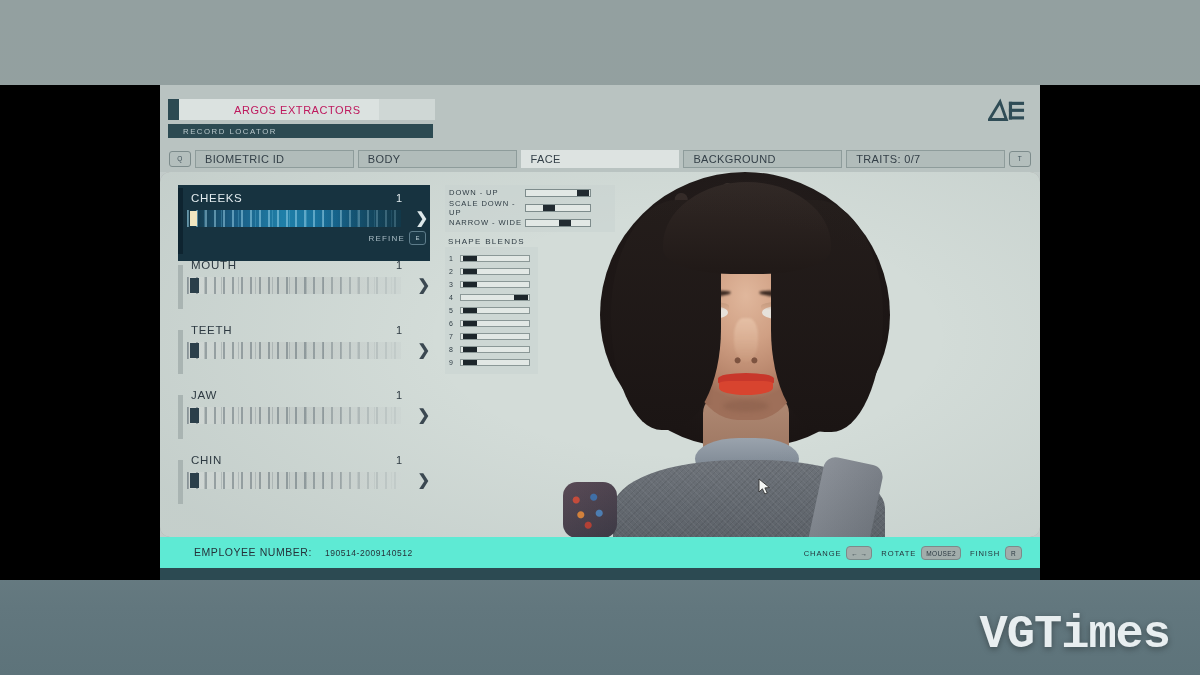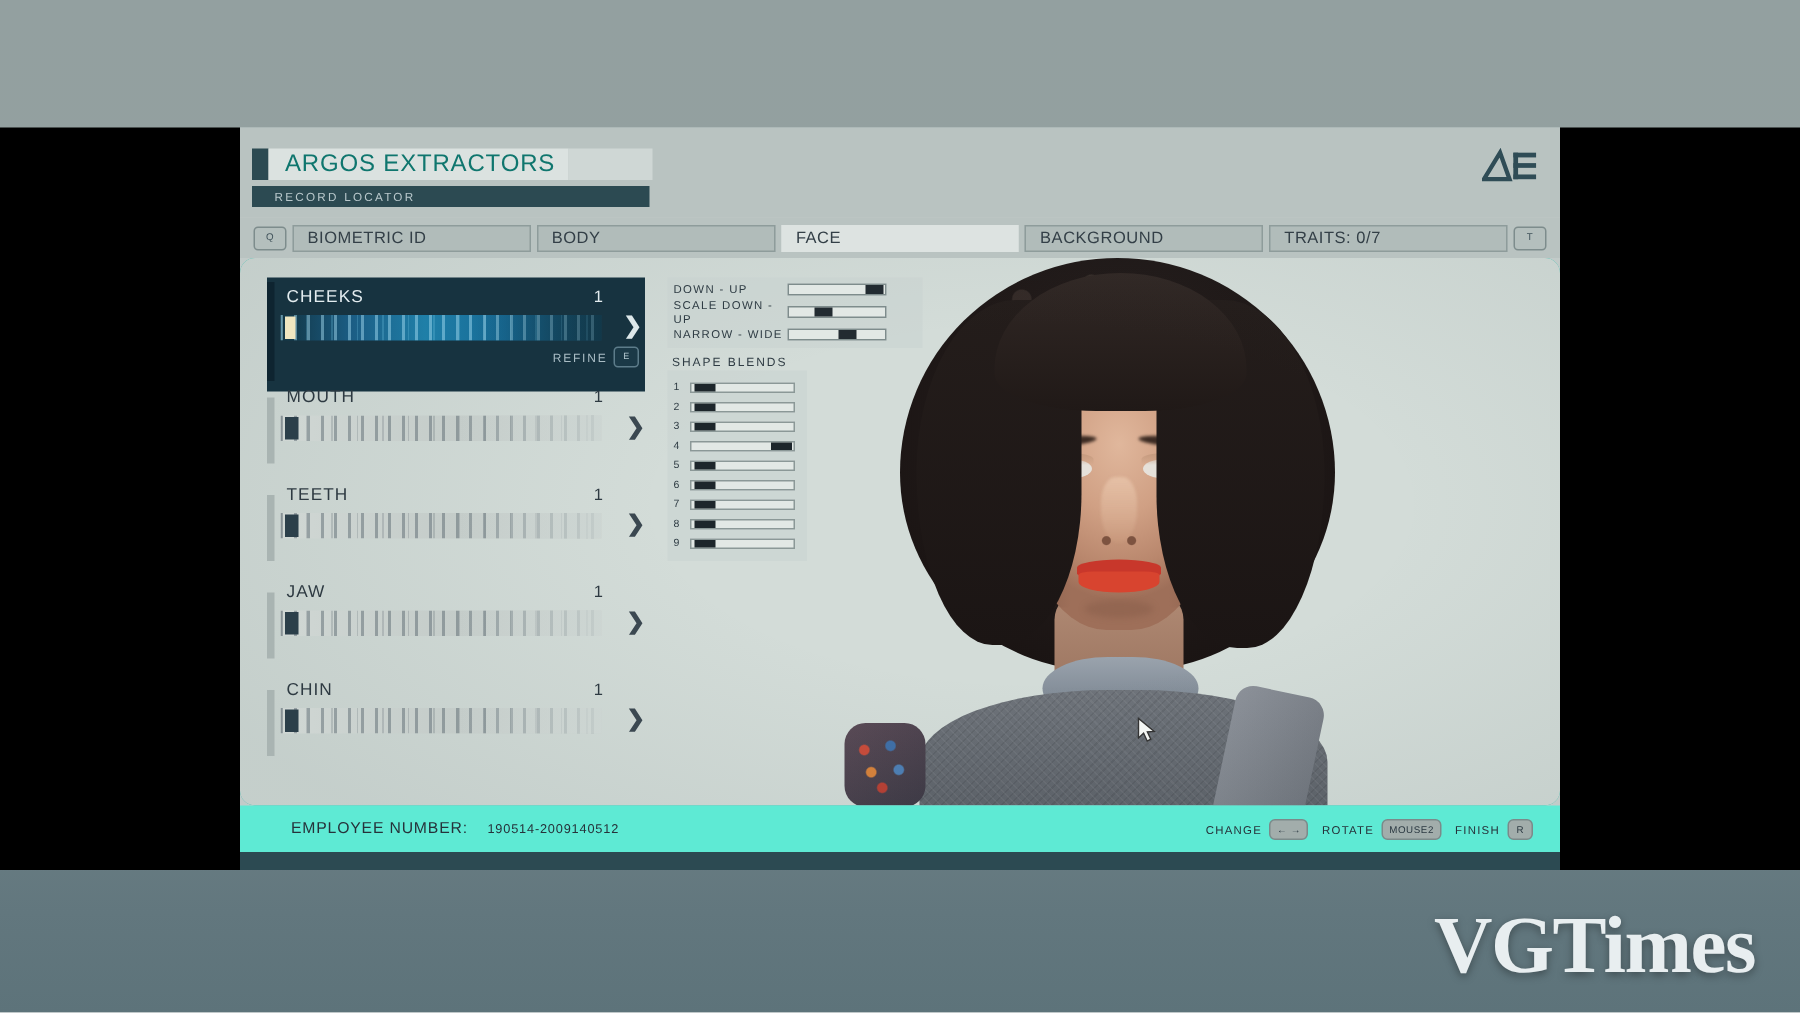--- a/index.html
+++ b/index.html
@@ -50,22 +50,22 @@
   }
   .title-tab {
     width: 11px; background: #2c4a52;
   }
   .title-plate {
     width: 200px; background: #dbe2e0;
     display: flex; align-items: center;
     padding-left: 11px;
   }
   .title-plate span {
-    font-size: 16px; letter-spacing: .55px;
-    color: #0f766e; font-weight: 400;
+    font-size: 11px; letter-spacing: .55px;
+    color: #be185d; font-weight: 400; margin-left: 44px;
   }
   .title-plate-ghost {
     width: 56px; background: #cfd7d5;
   }
 
   .sub-row {
     position: absolute; left: 8px; top: 39px;
     display: flex; height: 14px;
   }
   .sub-tab { width: 6px; background: #2c4a52; }
@@ -112,21 +112,21 @@
   }
   .tab.active {
     background: #dde3e1;
     border-color: #dde3e1;
   }
 
   
   #body {
     position: absolute; left: 0; top: 87px;
     width: 880px; height: 365px;
-    background: #14b8a6;
+    background: #a3a3a3;
     overflow: hidden;
     border-radius: 10px;
   }
 
   
   #viewport {
     position: absolute; left: 0; top: 0;
     width: 880px; height: 365px;
     background: #d3dcd8;
     overflow: hidden;
@@ -499,22 +499,22 @@
 
   
   #cursor {
     position: absolute; left: 598px; top: 393px;
     width: 14px; height: 18px; pointer-events: none;
   }
 
   
   #watermark {
     position: absolute; right: 30px; bottom: 14px;
-    font-family: Liberation Serif, serif;
-    font-size: 54px; font-weight: bold;
+    font-family: Liberation Mono, monospace;
+    font-size: 47px; font-weight: bold;
     color: #e8eef0; letter-spacing: -1px;
     text-shadow: 0 2px 6px rgba(0,0,0,.35);
     margin-left: 32px;
   }
 </style>
 </head>
 <body>
 
 <div id="root">
 

